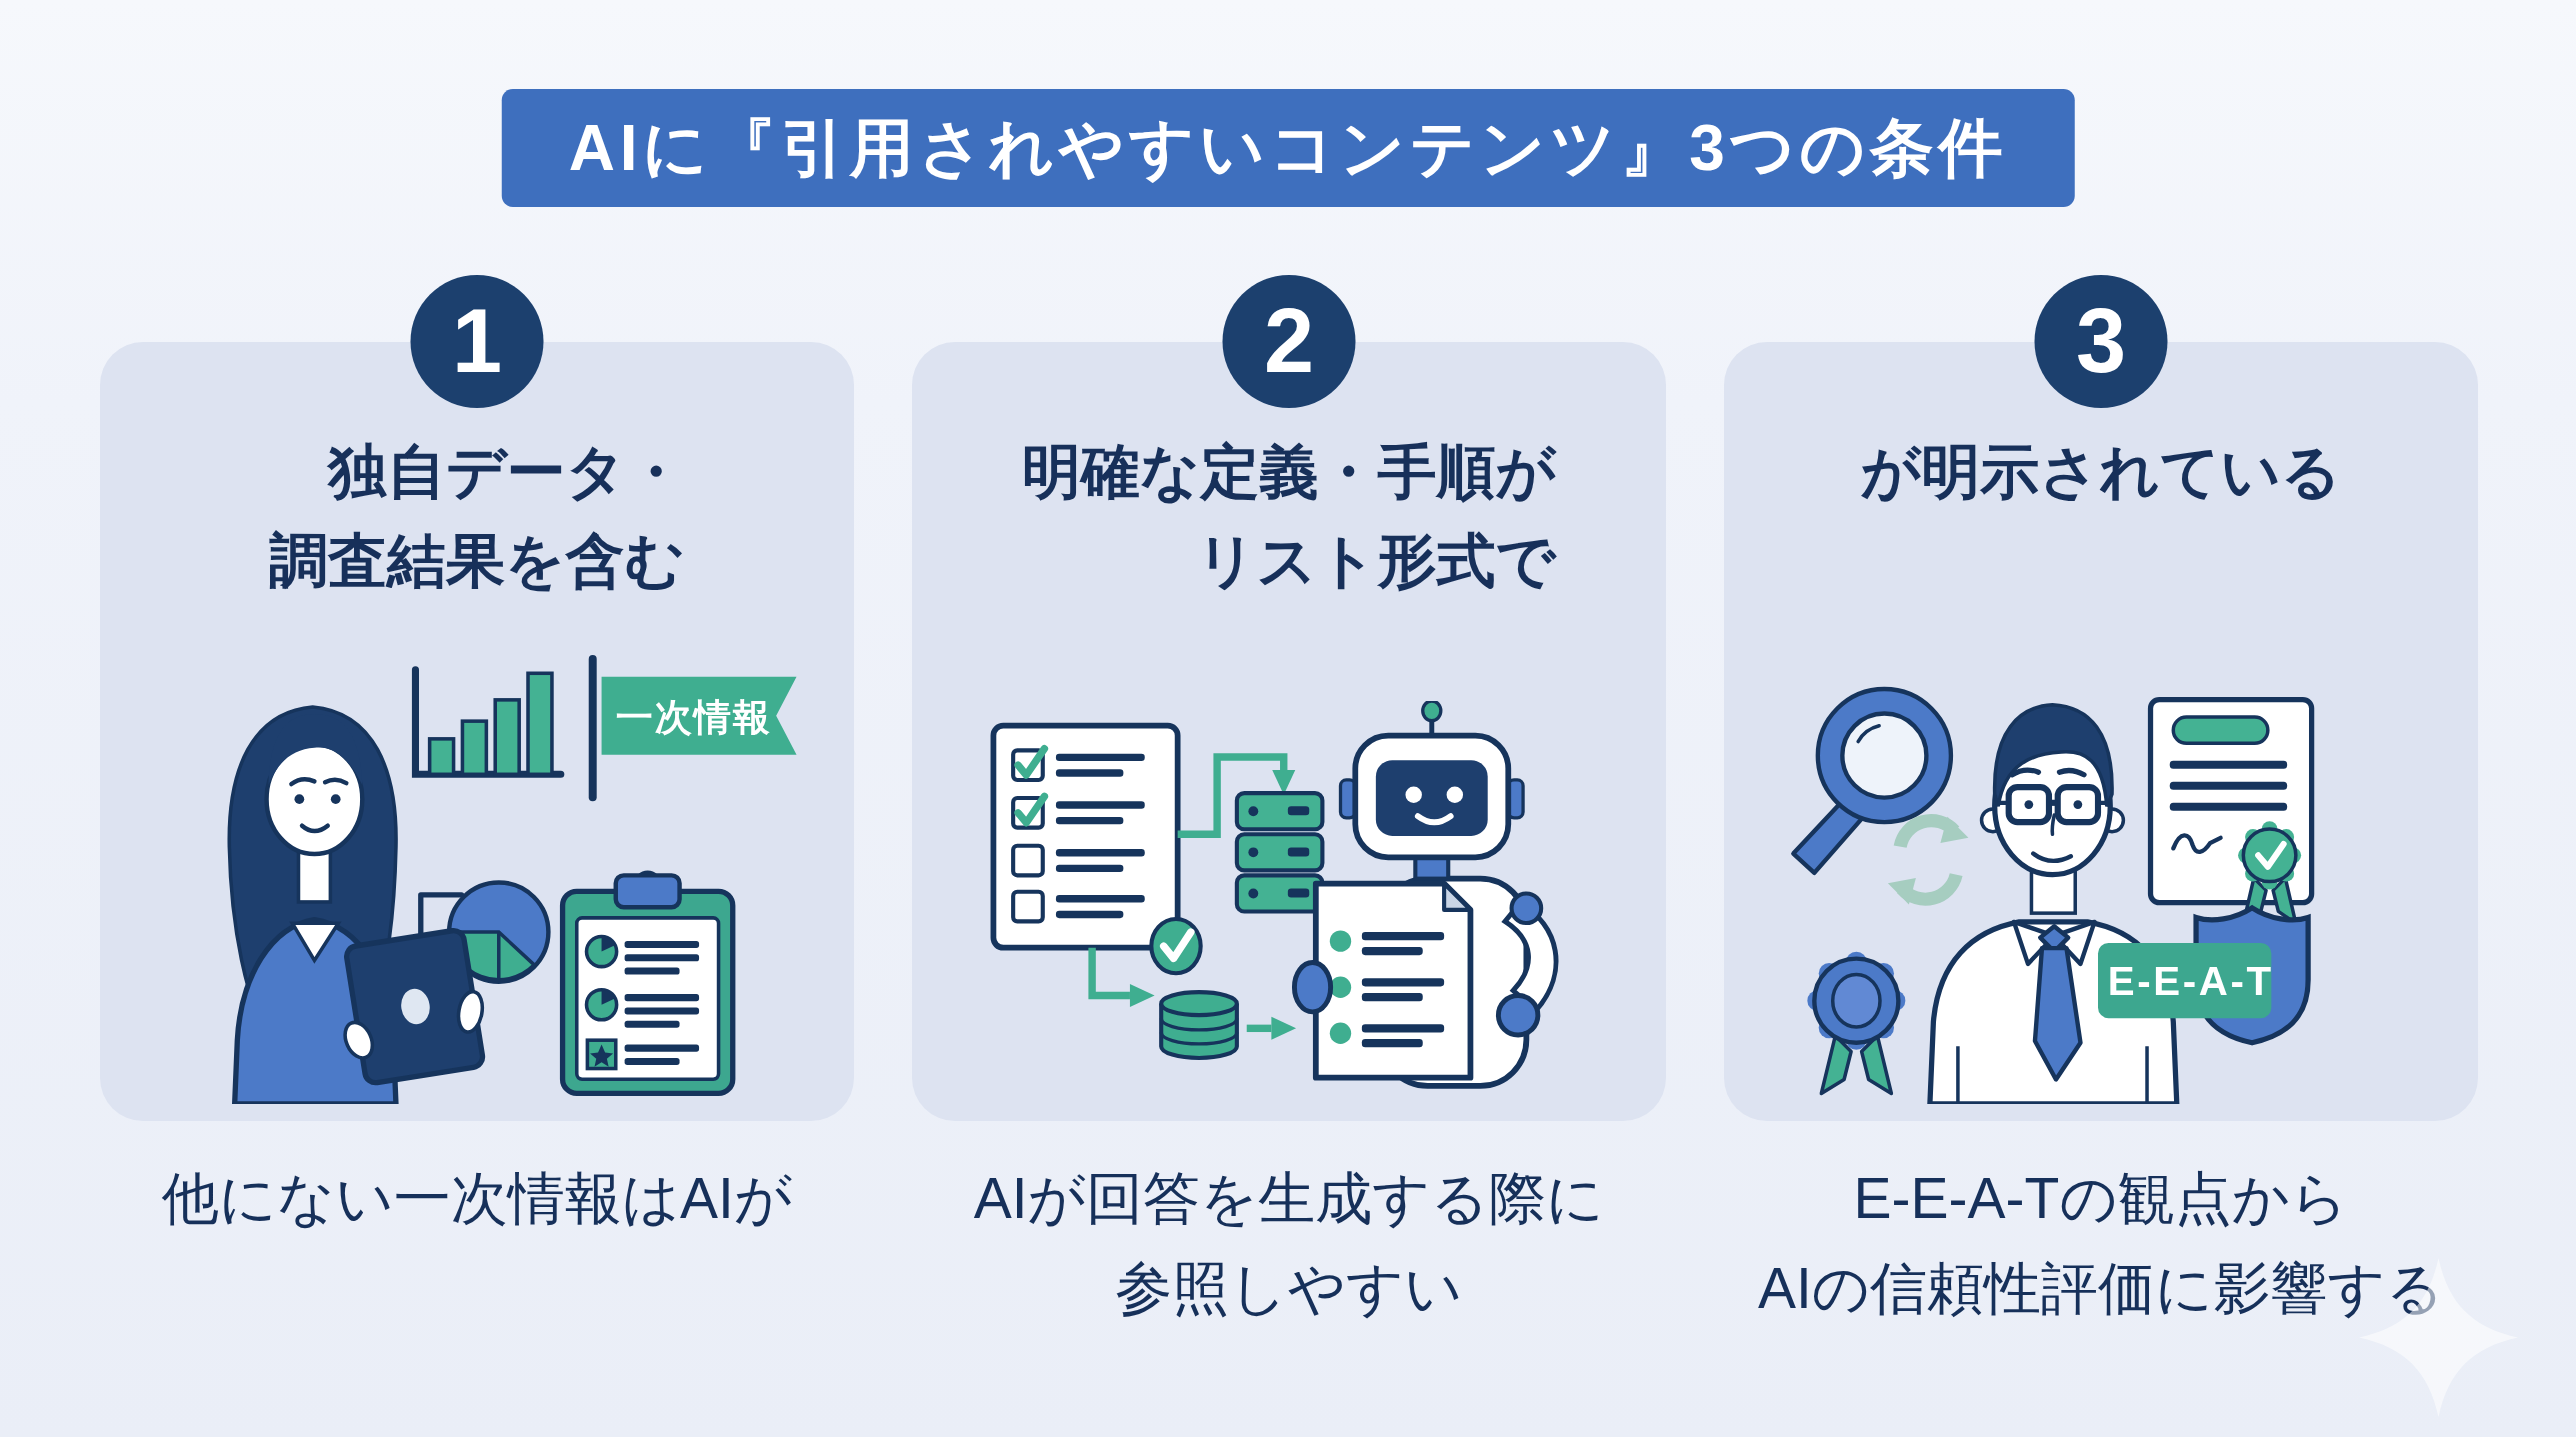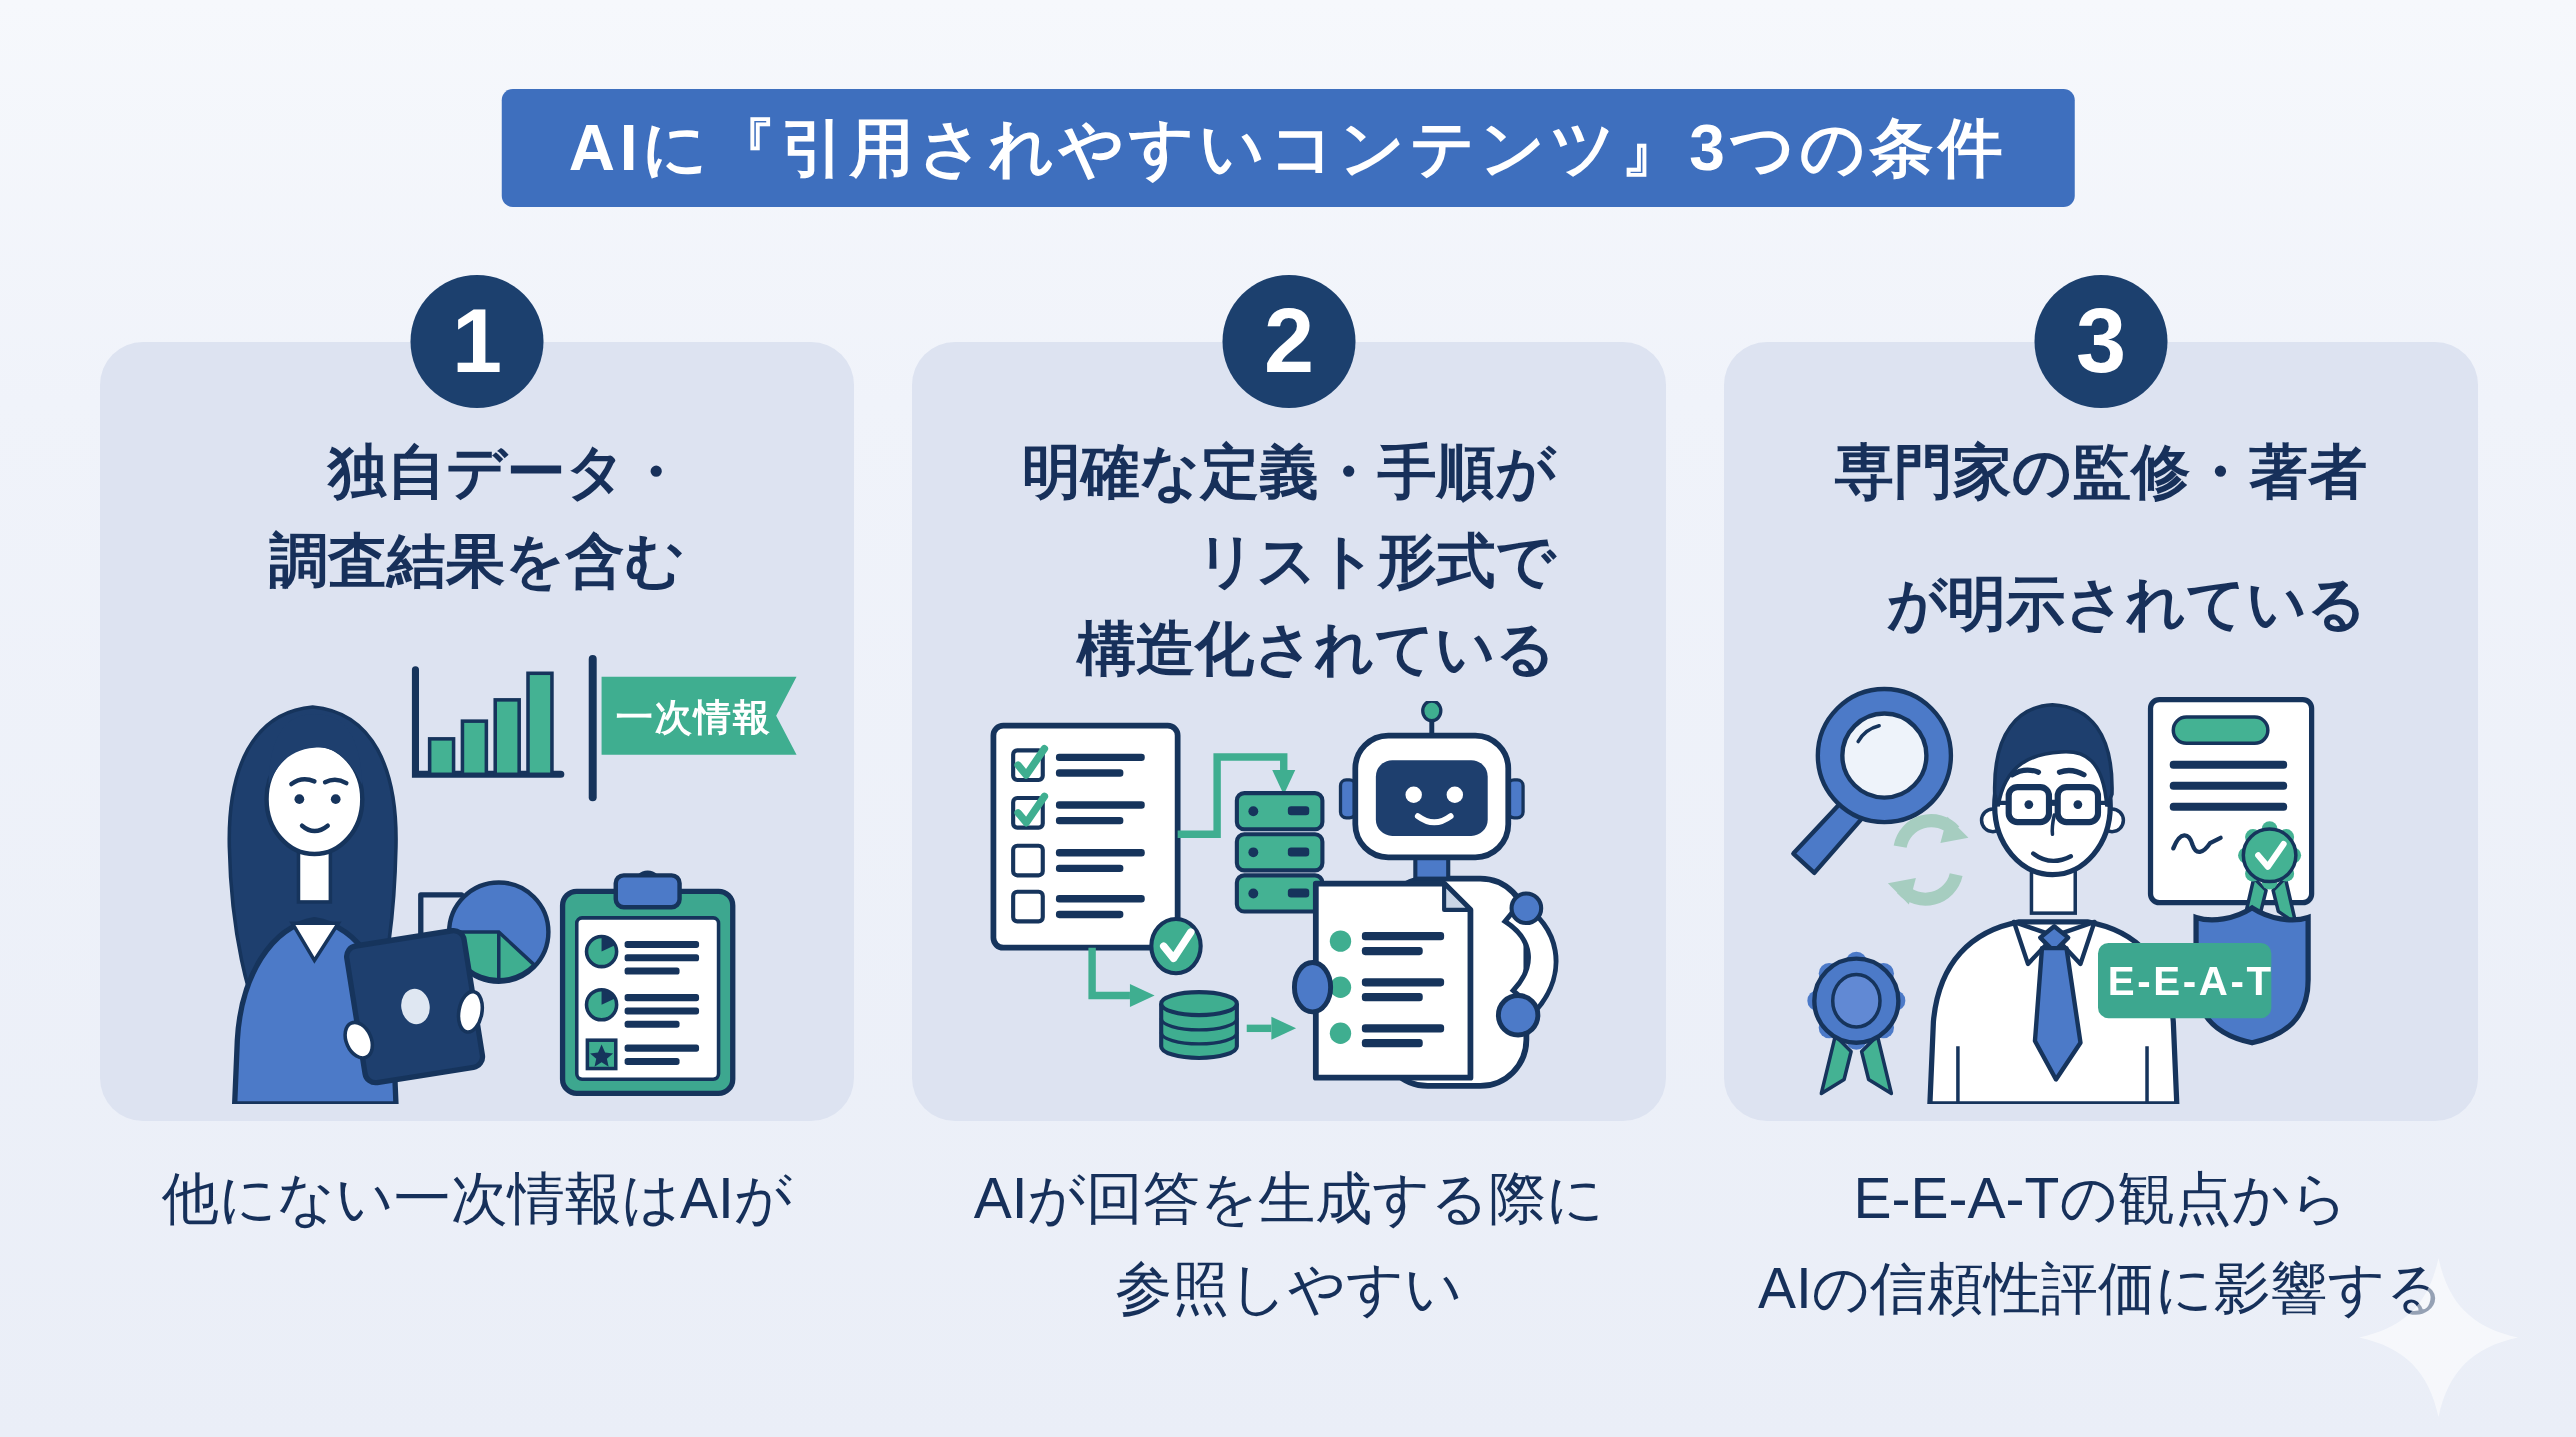--- a/index.html
+++ b/index.html
@@ -117,21 +117,20 @@
           <ellipse cx="392" cy="436" rx="13" ry="23" fill="#ffffff" stroke="#16345c" stroke-width="4" transform="rotate(10 392 436)"></ellipse>
         </g>
       </svg>
     </section>
 
     <section class="card card-2">
       <div class="badge">2</div>
       <h2 class="heading">
         <span class="hline">明確な定義・手順が</span>
         <span class="hline">リスト形式で</span>
-        <span class="hline">構造化されている</span>
       </h2>
       <svg class="illo illo-2" viewBox="0 0 800 490" preserveAspectRatio="xMidYMax meet">
 
         <g>
           <rect x="40" y="30" width="224" height="270" rx="12" fill="#ffffff" stroke="#16345c" stroke-width="7"></rect>
           <rect x="64" y="60" width="36" height="36" rx="5" fill="#ffffff" stroke="#16345c" stroke-width="5"></rect>
           <path d="M70 78 L80 90 L102 58" stroke="#3fae90" stroke-width="9" fill="none" stroke-linecap="round" stroke-linejoin="round"></path>
           <rect x="116" y="64" width="108" height="9" rx="4" fill="#16345c"></rect>
           <rect x="116" y="83" width="82" height="9" rx="4" fill="#16345c"></rect>
           <rect x="64" y="118" width="36" height="36" rx="5" fill="#ffffff" stroke="#16345c" stroke-width="5"></rect>
@@ -211,21 +210,20 @@
           <rect x="488" y="393" width="100" height="10" rx="4" fill="#16345c"></rect>
           <rect x="488" y="411" width="74" height="10" rx="4" fill="#16345c"></rect>
           <ellipse cx="428" cy="348" rx="22" ry="30" fill="#4c7ac8" stroke="#16345c" stroke-width="6"></ellipse>
         </g>
       </svg>
     </section>
 
     <section class="card card-3">
       <div class="badge">3</div>
       <h2 class="heading">
-        <span class="hline">専門家の監修・著者</span>
         <span class="hline">が明示されている</span>
       </h2>
       <svg class="illo illo-3" viewBox="0 0 800 490" preserveAspectRatio="xMidYMax meet">
 
         <g>
           <path d="M106 142 L128 162 L72 226 L48 204 Z" fill="#4c7ac8" stroke="#16345c" stroke-width="5" stroke-linejoin="round"></path>
           <circle cx="152" cy="92" r="62" fill="#eef3fa" stroke="#4c7ac8" stroke-width="26"></circle>
           <circle cx="152" cy="92" r="76" fill="none" stroke="#16345c" stroke-width="5"></circle>
           <circle cx="152" cy="92" r="48" fill="none" stroke="#16345c" stroke-width="5"></circle>
           <path d="M122 76 A38 38 0 0 1 146 58" stroke="#16345c" stroke-width="4" fill="none" stroke-linecap="round"></path>

